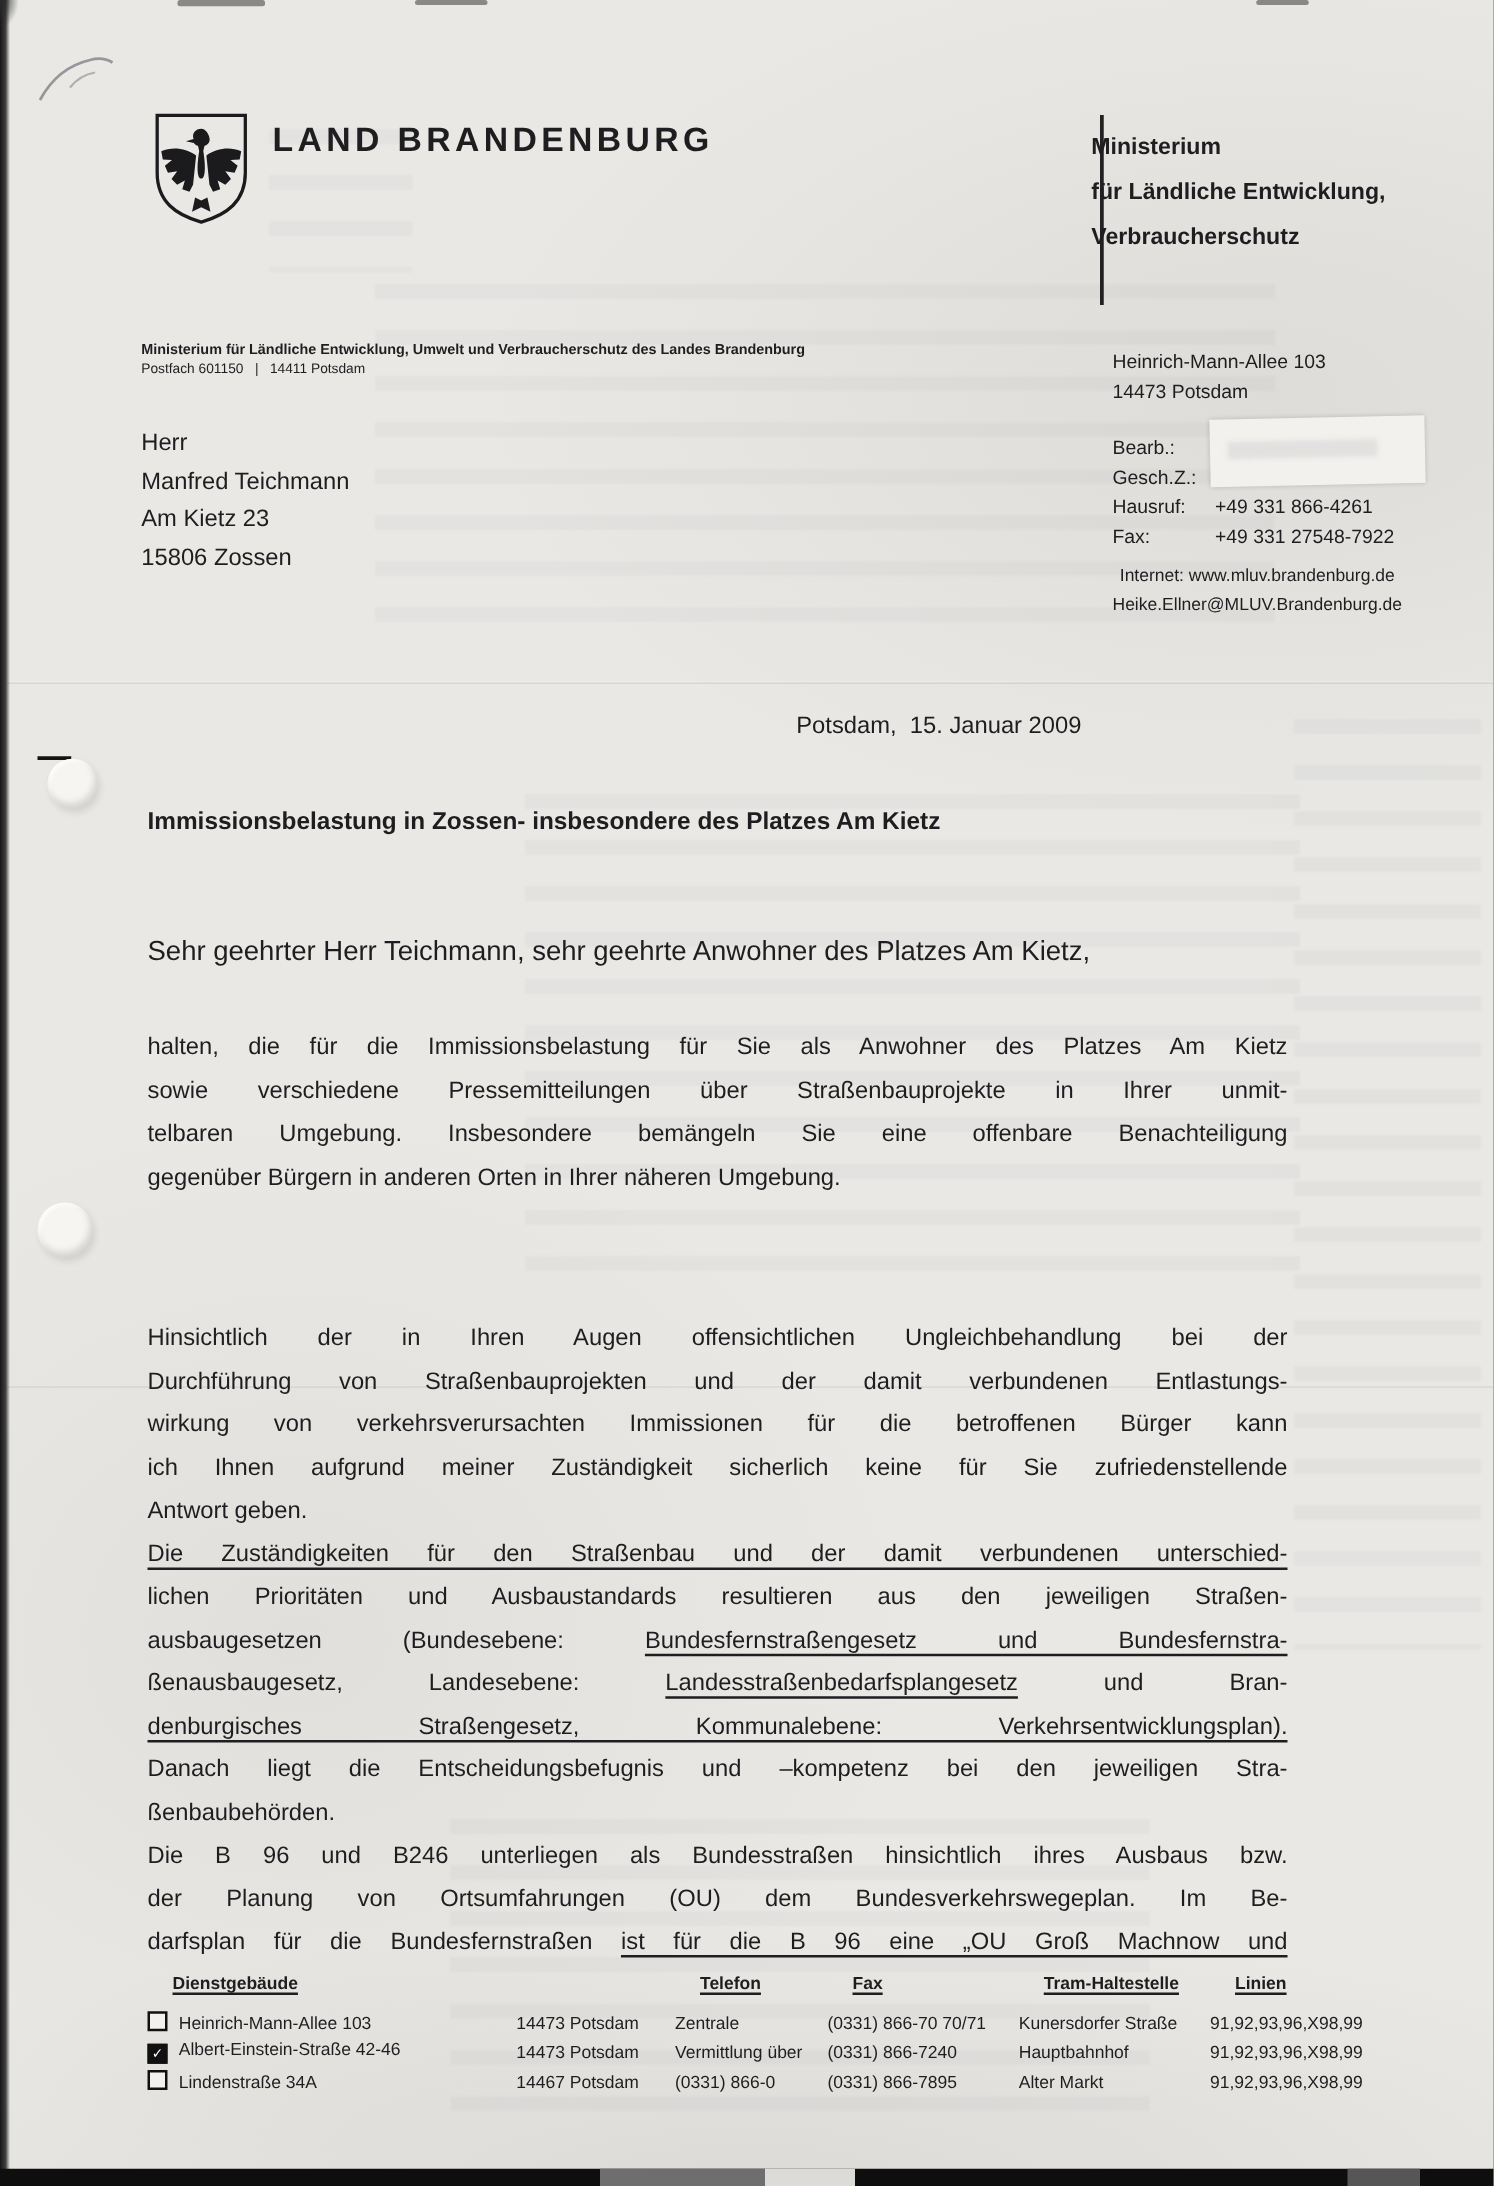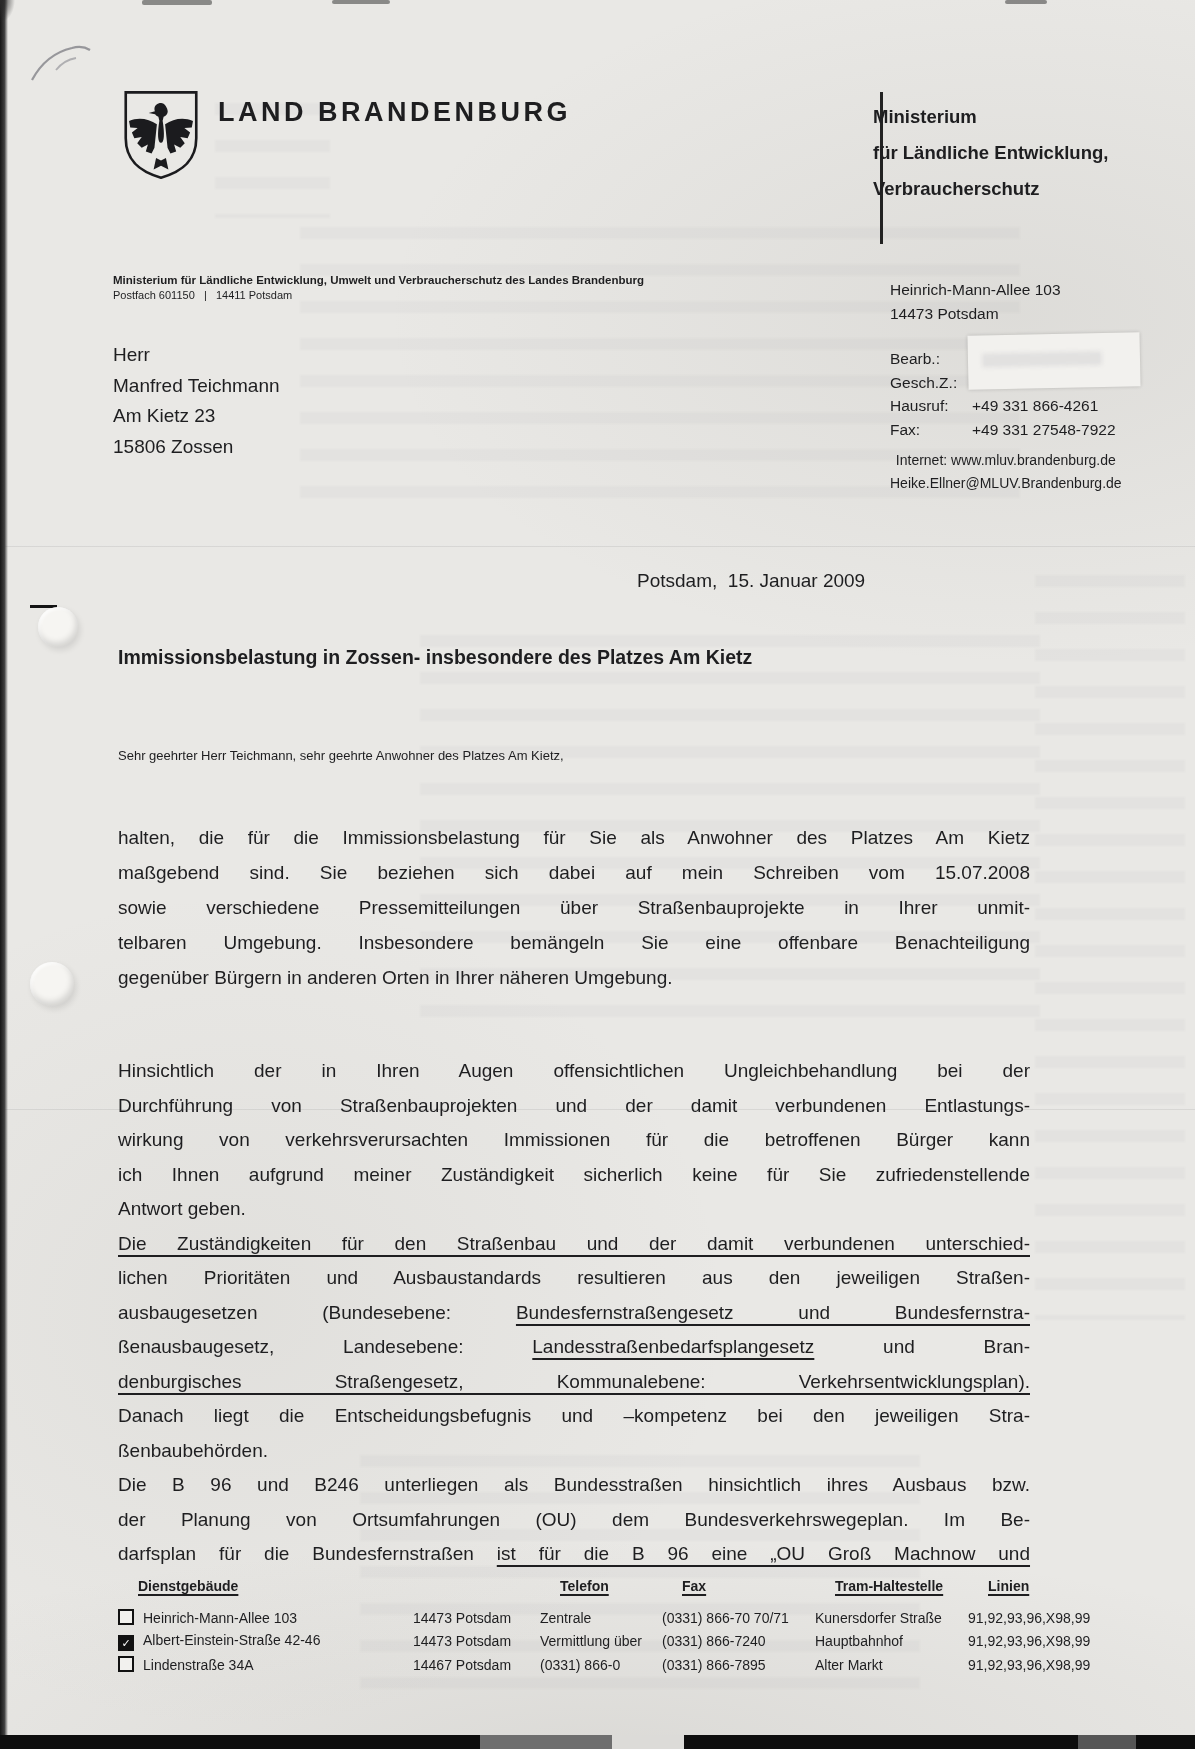--- a/index.html
+++ b/index.html
@@ -42,21 +42,21 @@
   .sender .s{font-size:11px;margin-top:3px;white-space:pre;}
   .recipient{position:absolute;left:113px;top:340px;font-size:19px;line-height:30.5px;z-index:2;}
   .office{position:absolute;left:890px;top:278px;font-size:15.5px;line-height:23.5px;z-index:2;}
   .office .gap{height:22px;}
   .office .frow2{display:flex;}
   .office .lab{width:82px;}
   .office .small{font-size:14px;line-height:23px;text-align:center;}
   .dateline{position:absolute;left:637px;top:570px;font-size:19px;white-space:pre;z-index:2;}
   .subject{position:absolute;left:118px;top:646px;font-size:19.5px;font-weight:700;z-index:2;}
   
-  .salutation{position:absolute;left:118px;top:748px;font-size:13px;z-index:2;text-align:center;}
+  .salutation{position:absolute;left:118px;top:748px;font-size:22px;z-index:2;text-align:center;}
   .tblock{position:absolute;left:118px;width:912px;font-size:19px;z-index:2;}
   .block-a{top:820px;} .block-a .bline{line-height:35px;}
   .block-b{top:1054px;} .block-b .bline{line-height:34.5px;}
   .bline{text-align:left;}
   .bline.just{text-align:justify;text-align-last:justify;}
   .ul{text-decoration:underline;text-decoration-thickness:2px;text-underline-offset:4.5px;}
   
   .footer{position:absolute;left:118px;top:1578px;width:1010px;font-size:14px;z-index:2;}
   .fgrid{display:grid;grid-template-columns:295px 127px 122px 153px 153px 1fr;margin-left:20px;}
   .fhead{font-weight:700;margin-bottom:12px;}
@@ -138,21 +138,20 @@
   <div class="redaction">
       <div class="smudge"></div>
     </div>
 
   <div class="dateline">Potsdam,  15. Januar 2009</div>
   <div class="subject">Immissionsbelastung in Zossen- insbesondere des Platzes Am Kietz</div>
 
   <div class="salutation">Sehr geehrter Herr Teichmann, sehr geehrte Anwohner des Platzes Am Kietz,</div>
   <div class="tblock block-a">
       <div class="bline just"><span>halten, die für die Immissionsbelastung für Sie als Anwohner des Platzes Am Kietz</span></div>
-      <div class="bline just"><span>maßgebend sind. Sie beziehen sich dabei auf mein Schreiben vom 15.07.2008</span></div>
       <div class="bline just"><span>sowie verschiedene Pressemitteilungen über Straßenbauprojekte in Ihrer unmit-</span></div>
       <div class="bline just"><span>telbaren Umgebung. Insbesondere bemängeln Sie eine offenbare Benachteiligung</span></div>
       <div class="bline"><span>gegenüber Bürgern in anderen Orten in Ihrer näheren Umgebung.</span></div>
     </div>
   <div class="tblock block-b">
       <div class="bline just"><span>Hinsichtlich der in Ihren Augen offensichtlichen Ungleichbehandlung bei der</span></div>
       <div class="bline just"><span>Durchführung von Straßenbauprojekten und der damit verbundenen Entlastungs-</span></div>
       <div class="bline just"><span>wirkung von verkehrsverursachten Immissionen für die betroffenen Bürger kann</span></div>
       <div class="bline just"><span>ich Ihnen aufgrund meiner Zuständigkeit sicherlich keine für Sie zufriedenstellende</span></div>
       <div class="bline"><span>Antwort geben.</span></div>

